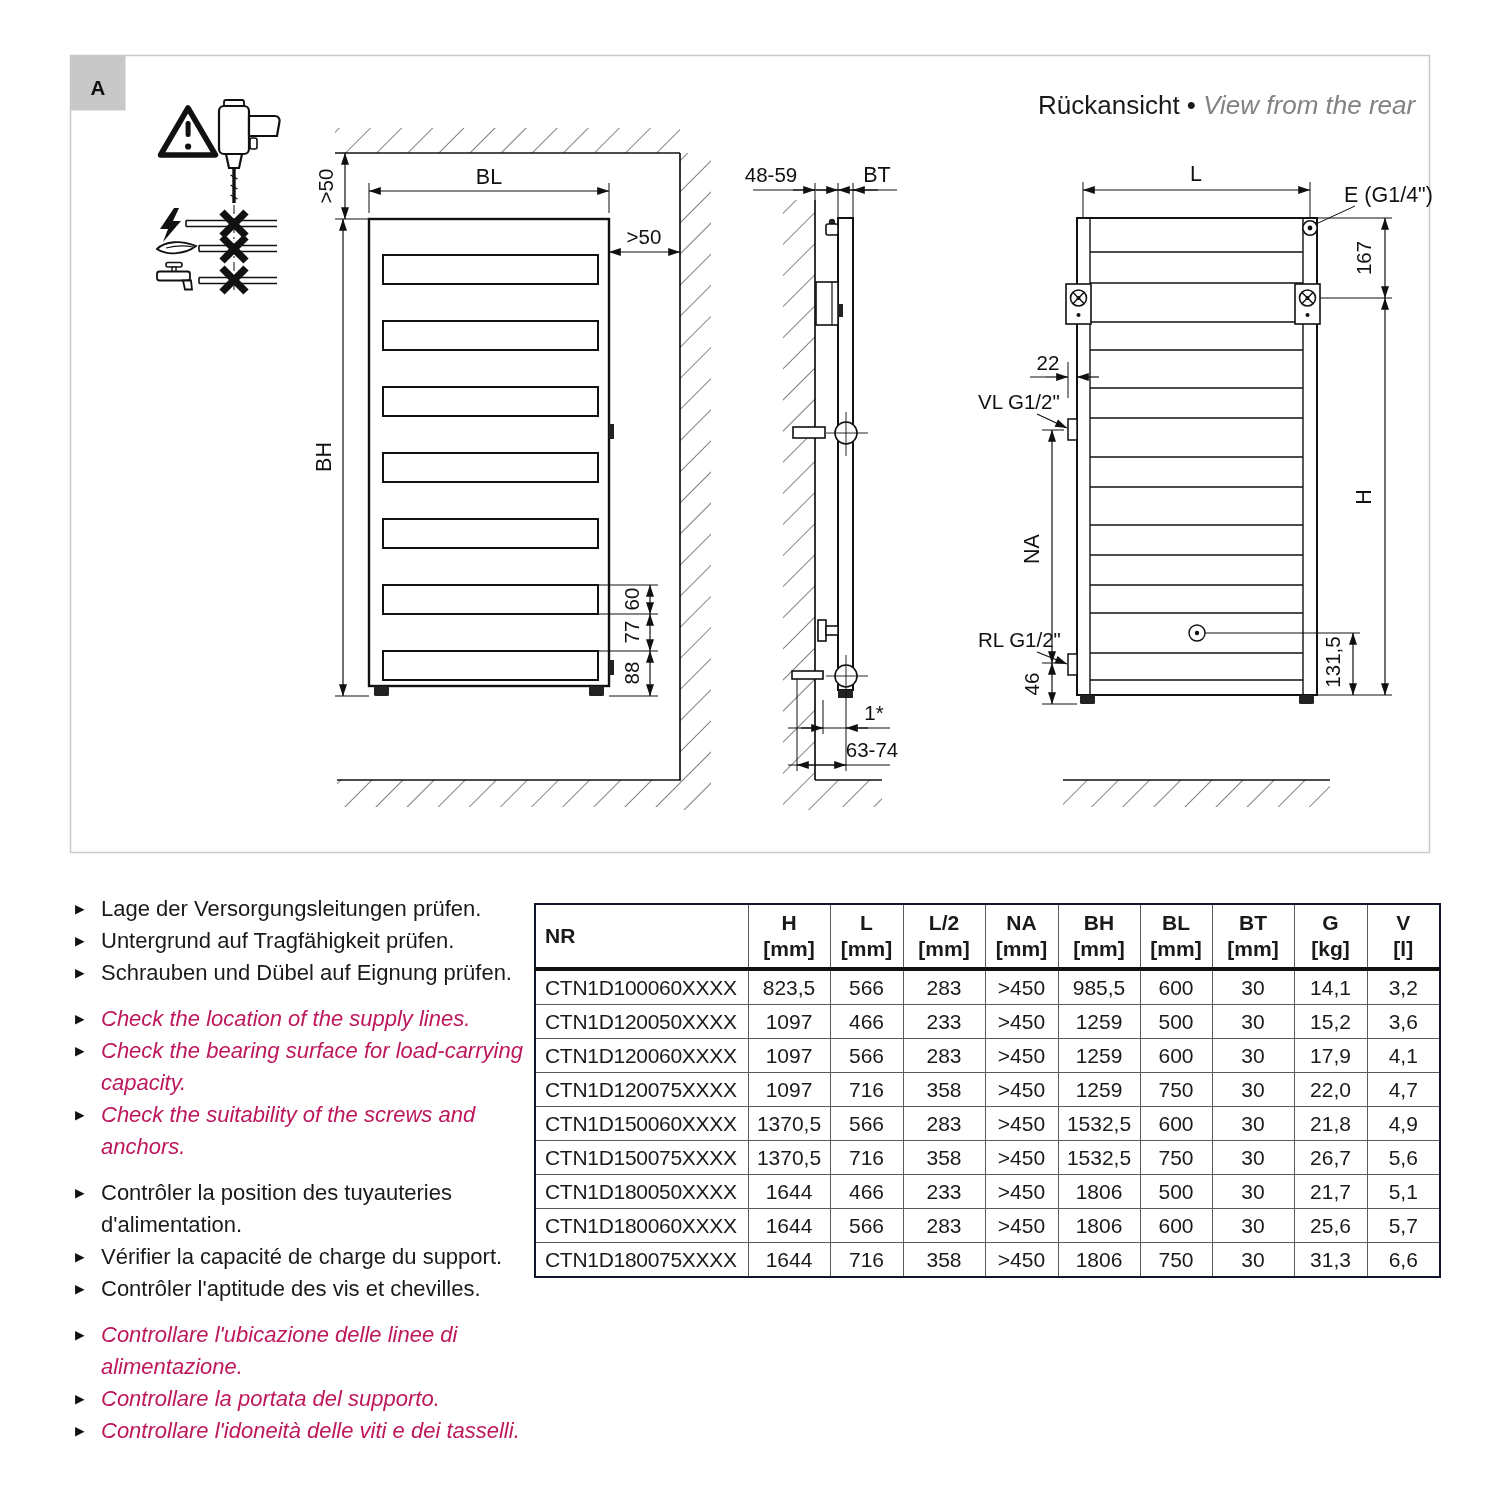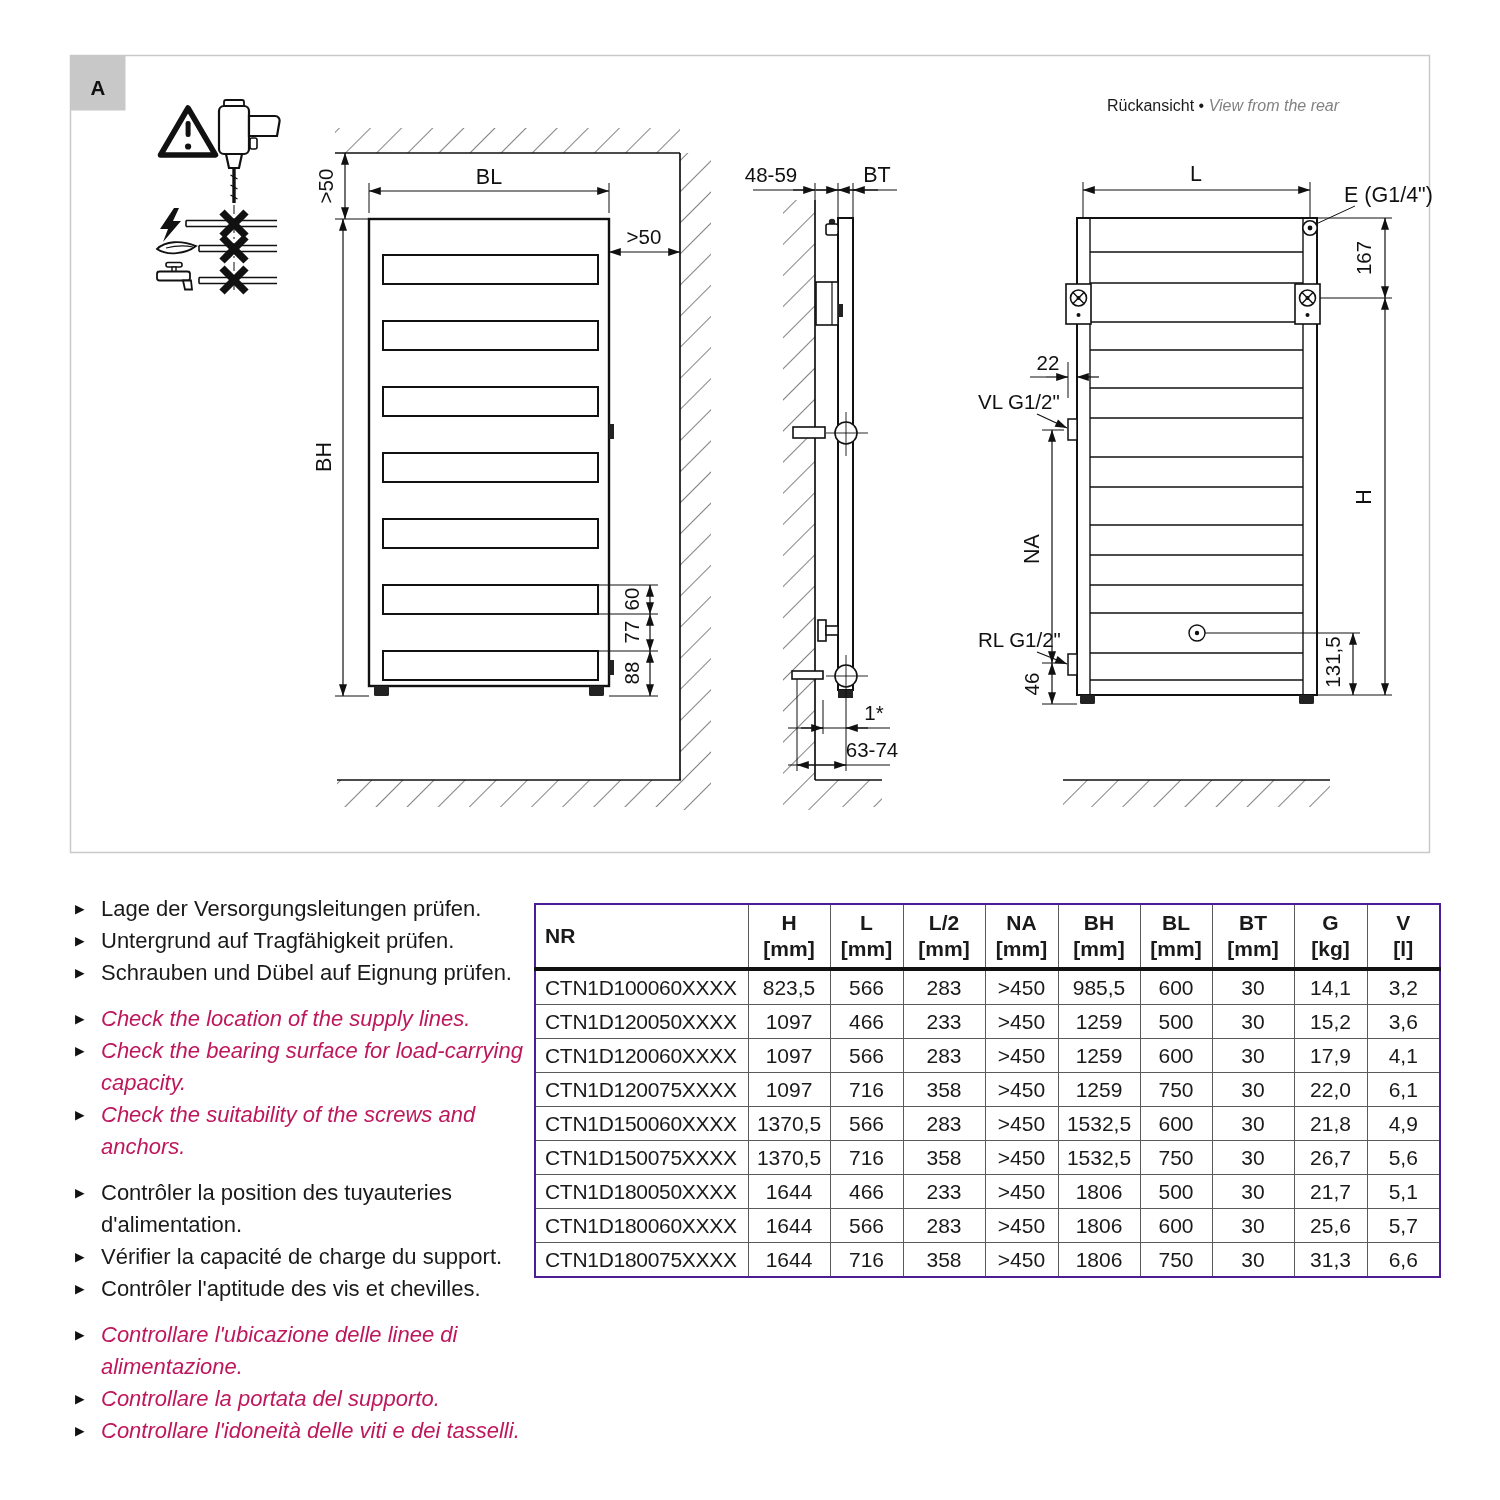--- a/index.html
+++ b/index.html
@@ -5,34 +5,34 @@
   html,body{margin:0;padding:0;}
   body{
     width:1500px;height:1500px;background:#ffffff;position:relative;
     font-family:"Liberation Sans",sans-serif;color:#1a1a1a;overflow:hidden;
   }
   #stage{position:absolute;left:0;top:0;width:1500px;height:1500px;}
   svg{position:absolute;left:0;top:0;}
   svg text{font-family:"Liberation Sans",sans-serif;fill:#111;font-size:20.5px;}
   svg text.big{font-size:21.5px;}
 
-  .rear-title{position:absolute;left:1107px;top:90px;font-size:16px;line-height:31px;white-space:nowrap;}
+  .rear-title{position:absolute;left:1038px;top:90px;font-size:26px;line-height:31px;white-space:nowrap;}
   .rear-title .black{color:#1a1a1a;}
   .rear-title .gray{color:#828282;font-style:italic;}
 
   .instructions{position:absolute;left:75px;top:893px;width:462px;font-size:22px;}
   .block{margin-bottom:14px;}
   .item{display:flex;line-height:32px;}
   .bullet{flex:0 0 26px;width:26px;font-size:12.5px;color:#111;font-style:normal;}
   .text{flex:1;}
   .lang-en .text,.lang-it .text{color:#be185d;font-style:italic;}
 
   table.spec{
     position:absolute;left:534px;top:903px;border-collapse:collapse;table-layout:fixed;
-    background:#fff;font-size:21px;border:2px solid #4c1d95;
+    background:#fff;font-size:21px;border:2px solid #0f172a;
   }
   .spec th,.spec td{
     border:1px solid #5a5a5a;height:33px;padding:0 2px;text-align:center;
     font-weight:400;overflow:hidden;white-space:nowrap;
   }
   .spec thead th{font-weight:700;border-bottom:4px solid #111;height:62px;line-height:26px;}
   .spec th.nr,.spec td.nr{text-align:left;padding-left:9px;}
   .spec td.nr{letter-spacing:-0.3px;}
 </style>
 </head>
@@ -470,21 +470,21 @@
         <tr>
           <td class="nr">CTN1D120075XXXX</td>
           <td class="num">1097</td>
           <td class="num">716</td>
           <td class="num">358</td>
           <td class="num">&gt;450</td>
           <td class="num">1259</td>
           <td class="num">750</td>
           <td class="num">30</td>
           <td class="num">22,0</td>
-          <td class="num">6,1</td>
+          <td class="num">4,7</td>
         </tr>
         <tr>
           <td class="nr">CTN1D150060XXXX</td>
           <td class="num">1370,5</td>
           <td class="num">566</td>
           <td class="num">283</td>
           <td class="num">&gt;450</td>
           <td class="num">1532,5</td>
           <td class="num">600</td>
           <td class="num">30</td>

